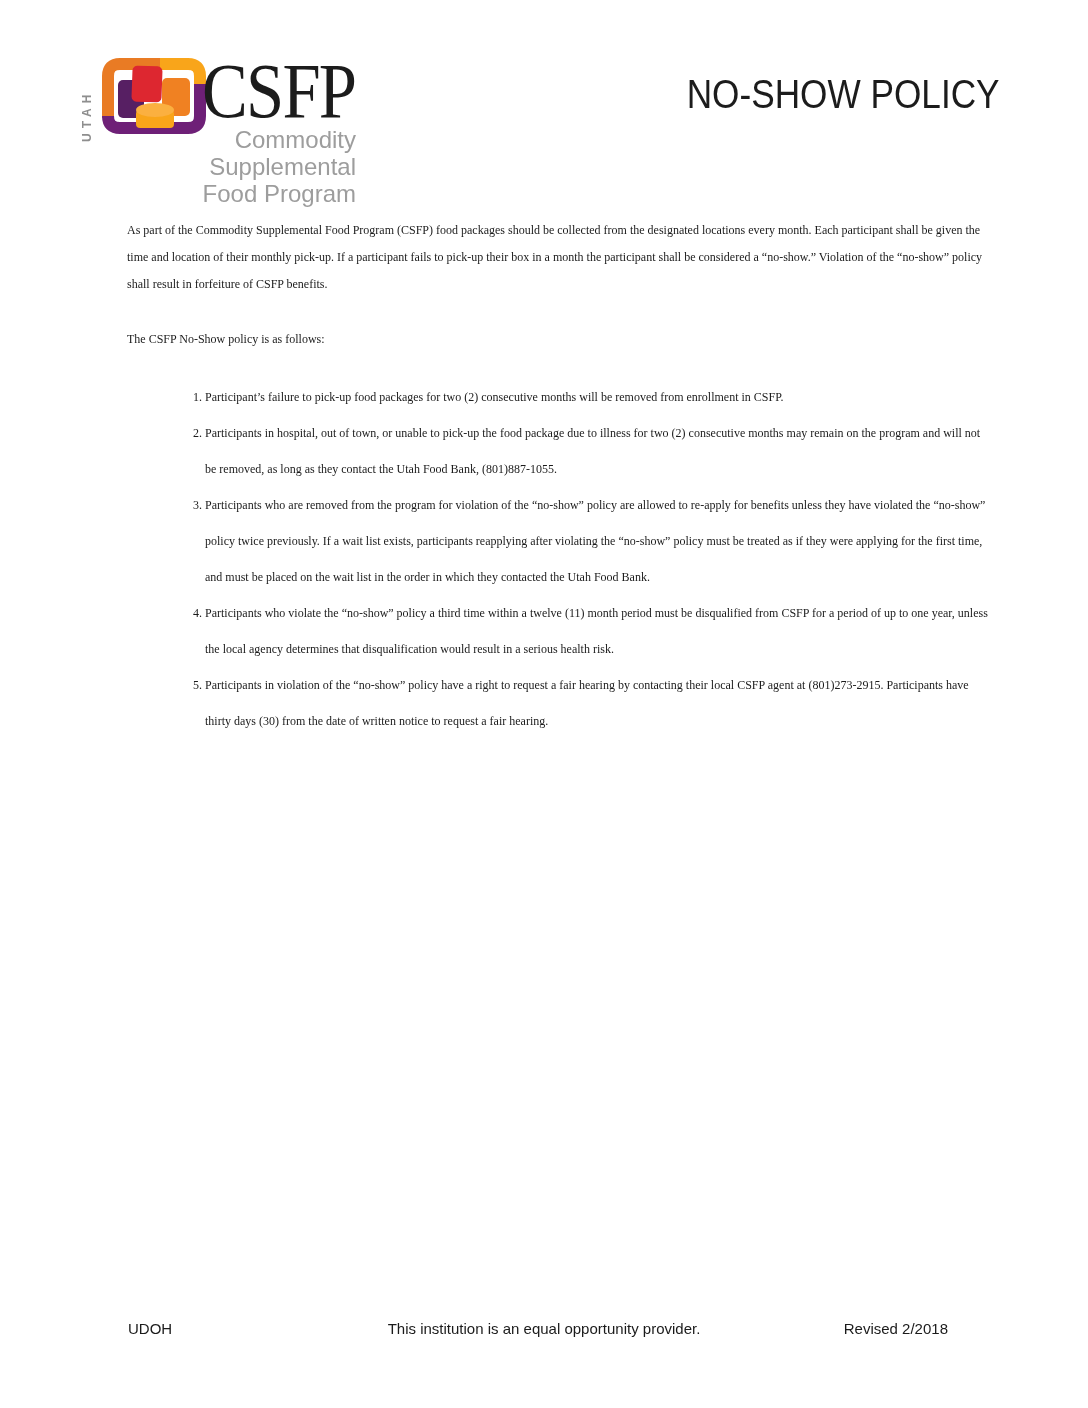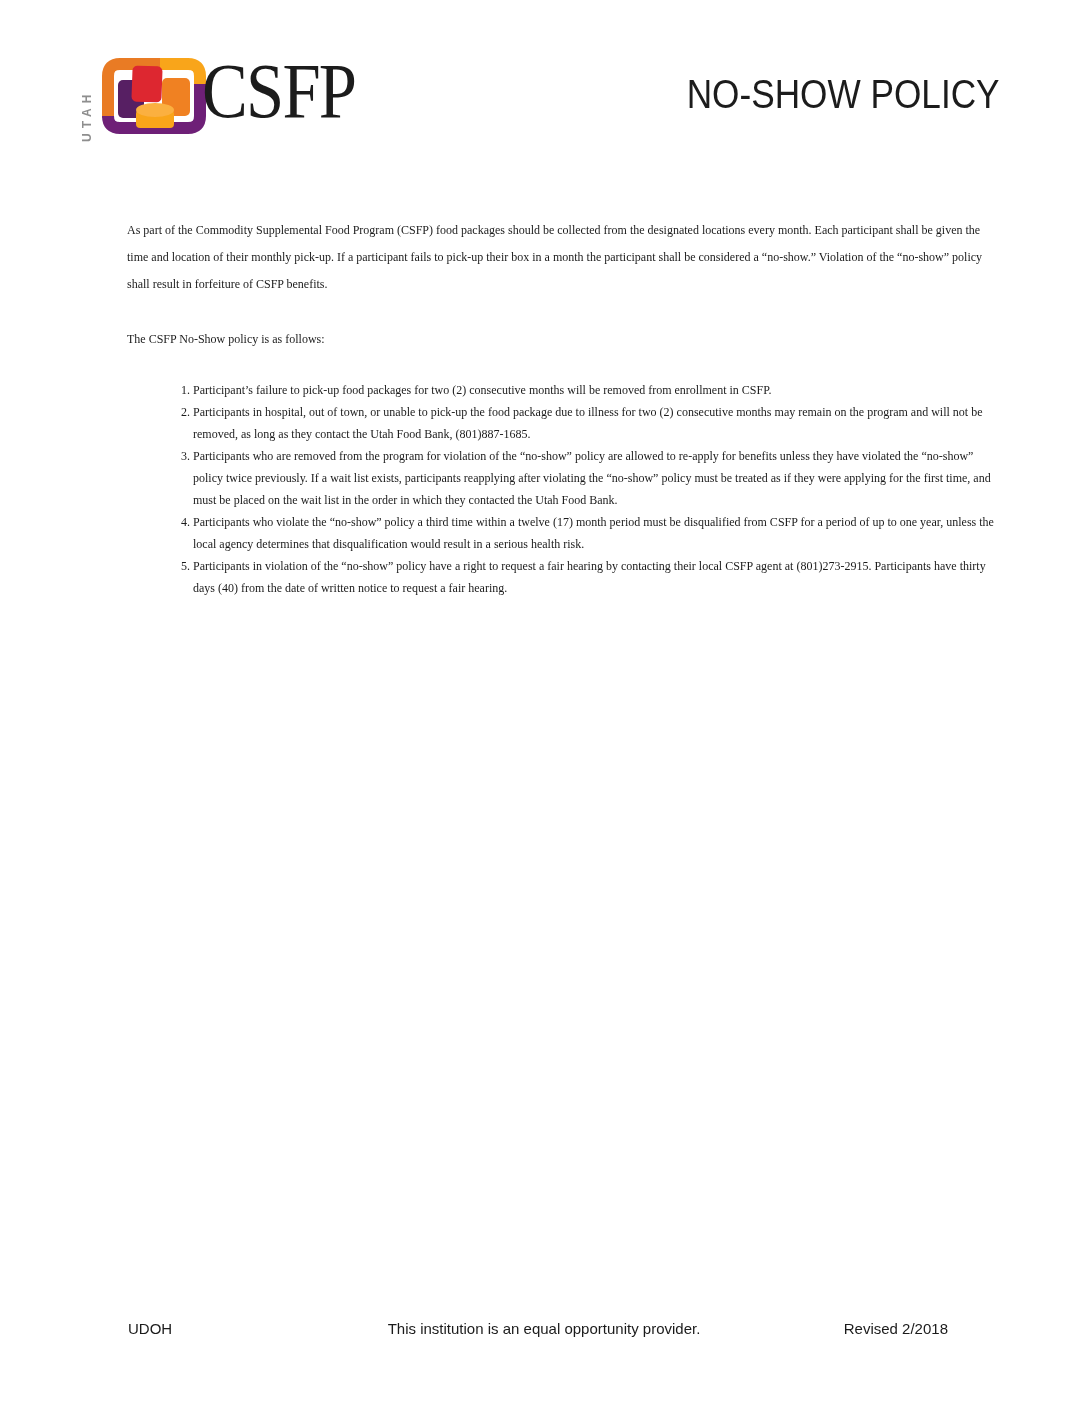--- a/index.html
+++ b/index.html
@@ -42,21 +42,21 @@
     font-family:"Liberation Sans", sans-serif;
     font-weight:normal; font-size:40px; line-height:1.2;
     color:#1c1c1c; white-space:nowrap;
     transform:scaleX(0.88); transform-origin:right center;
   }
 
   
   .content { position:absolute; left:127px; top:217px; width:875px; font-size:12px; }
   .intro { margin:0 0 28px 0; line-height:27px; }
   .list-heading { margin:0 0 26px 0; line-height:27px; }
-  .policy-list { margin:0; padding:0 0 0 66px; line-height:22px; }
+  .policy-list { margin:12px; padding:0 0 0 66px; line-height:36px; }
   .policy-list li { margin:0; }
 
   
   .footer {
     position:absolute; left:0; top:1320px; width:100%; height:26px;
     font-family:"Liberation Sans", sans-serif;
     font-size:15px; color:#1b1b1b;
   }
   .f-left   { position:absolute; left:128px; top:0; }
   .f-center { position:absolute; left:0; top:0; width:100%; text-align:center; }
@@ -73,33 +73,37 @@
       <path d="M10 64 V22 Q10 10 22 10 H64" fill="none" stroke-width="12" stroke="#E97B24"></path>
       <path d="M62 10 H90 Q102 10 102 22 V32" fill="none" stroke-width="12" stroke="#F9A51A"></path>
       <path d="M102 30 V62 Q102 74 90 74 H22 Q10 74 10 62" fill="none" stroke-width="12" stroke="#6E2077"></path>
       <rect x="20" y="26" width="26" height="38" rx="5" fill="#571F63"></rect>
       <rect x="34" y="12" width="30" height="36" rx="5" transform="rotate(2 49 30)" fill="#DD2730"></rect>
       <rect x="64" y="24" width="28" height="38" rx="5" fill="#F08122"></rect>
       <rect x="38" y="56" width="38" height="18" rx="4" fill="#F9A51A"></rect>
       <ellipse cx="57" cy="56" rx="19" ry="7" fill="#FBB040"></ellipse>
     </svg>
     <div class="csfp">CSFP</div>
+    <div class="tagline">
+      <div>Commodity Supplemental</div>
+      <div>Food Program</div>
+    </div>
   </div>
 
   <h1 class="title">NO-SHOW POLICY</h1>
 
   <div class="content">
     <p class="intro">As part of the Commodity Supplemental Food Program (CSFP) food packages should be collected from the designated locations every month. Each participant shall be given the time and location of their monthly pick-up. If a participant fails to pick-up their box in a month the participant shall be considered a “no-show.” Violation of the “no-show” policy shall result in forfeiture of CSFP benefits.</p>
     <p class="list-heading">The CSFP No-Show policy is as follows:</p>
     <ol class="policy-list">
       <li>Participant’s failure to pick-up food packages for two (2) consecutive months will be removed from enrollment in CSFP.</li>
-      <li>Participants in hospital, out of town, or unable to pick-up the food package due to illness for two (2) consecutive months may remain on the program and will not be removed, as long as they contact the Utah Food Bank, (801)887-1685.</li>
+      <li>Participants in hospital, out of town, or unable to pick-up the food package due to illness for two (2) consecutive months may remain on the program and will not be removed, as long as they contact the Utah Food Bank, (801)887-1055.</li>
       <li>Participants who are removed from the program for violation of the “no-show” policy are allowed to re-apply for benefits unless they have violated the “no-show” policy twice previously. If a wait list exists, participants reapplying after violating the “no-show” policy must be treated as if they were applying for the first time, and must be placed on the wait list in the order in which they contacted the Utah Food Bank.</li>
-      <li>Participants who violate the “no-show” policy a third time within a twelve (17) month period must be disqualified from CSFP for a period of up to one year, unless the local agency determines that disqualification would result in a serious health risk.</li>
-      <li>Participants in violation of the “no-show” policy have a right to request a fair hearing by contacting their local CSFP agent at (801)273-2915. Participants have thirty days (40) from the date of written notice to request a fair hearing.</li>
+      <li>Participants who violate the “no-show” policy a third time within a twelve (11) month period must be disqualified from CSFP for a period of up to one year, unless the local agency determines that disqualification would result in a serious health risk.</li>
+      <li>Participants in violation of the “no-show” policy have a right to request a fair hearing by contacting their local CSFP agent at (801)273-2915. Participants have thirty days (30) from the date of written notice to request a fair hearing.</li>
     </ol>
   </div>
 
   <div class="footer">
     <span class="f-left">UDOH</span>
     <span class="f-center">This institution is an equal opportunity provider.</span>
     <span class="f-right">Revised 2/2018</span>
   </div>
 
 </div>

